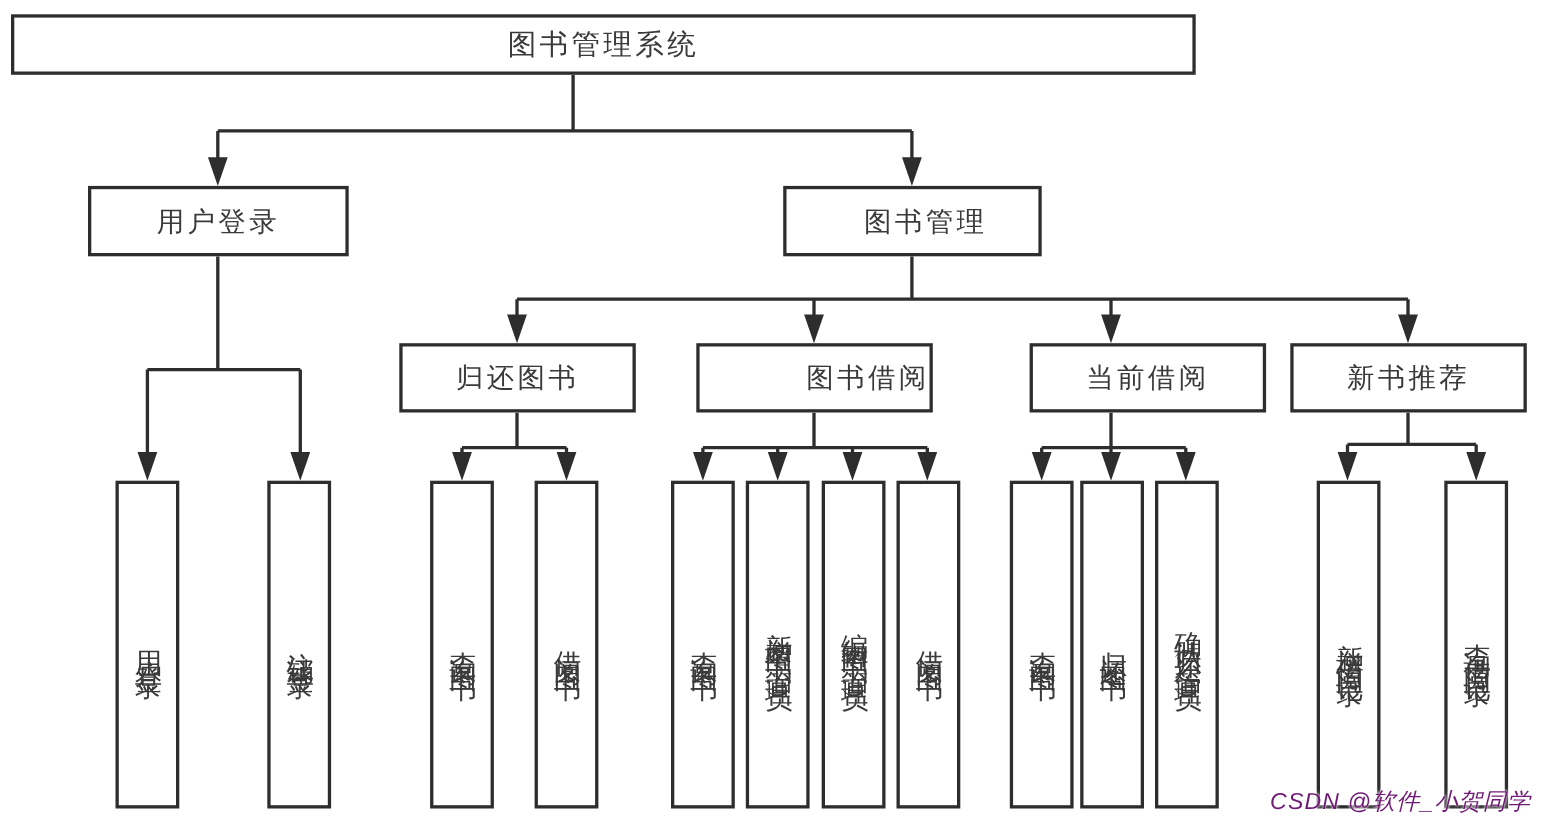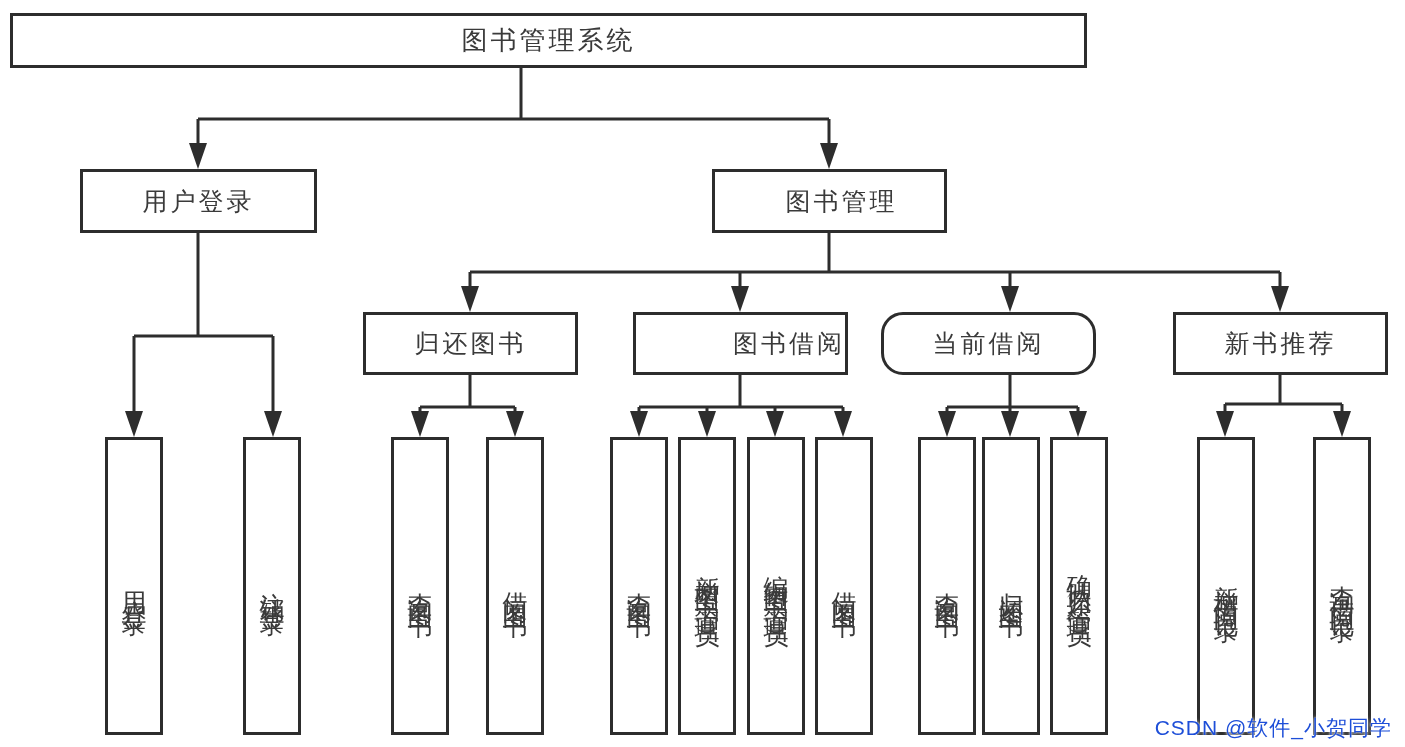--- a/index.html
+++ b/index.html
@@ -25,24 +25,25 @@
     font-size:25px;
     line-height:1;
     letter-spacing:7px;
     white-space:nowrap;
   }
   .watermark{
     position:absolute;
     right:13px;bottom:5px;
     font-size:21px;
     letter-spacing:1px;
-    color:#1d4ed8;
+    color:#701a75;
     text-shadow:0 0 2px #ffffff,0 0 4px #ffffff;
     white-space:nowrap;
     z-index:5;
+    font-style:italic;
   }
 </style>
 </head>
 <body>
 
 <div class="canvas">
 
   <svg class="wires" width="1405" height="747" viewBox="0 0 1405 747" aria-hidden="true">
     <g stroke="#2d2d2d" stroke-width="3" fill="none">
 
@@ -96,21 +97,21 @@
   <div class="node hnode lvl1" style="left:712px;width:235px;padding-left:24px;">
     <span>图书管理</span>
   </div>
 
   <div class="node hnode lvl2" style="left:363px;">
     <span>归还图书</span>
   </div>
   <div class="node hnode lvl2" style="left:633px;justify-content:flex-end;">
     <span>图书借阅</span>
   </div>
-  <div class="node hnode lvl2" style="left:881px;border-radius:22px;">
+  <div class="node hnode lvl2" style="left:936px;">
     <span>当前借阅</span>
   </div>
   <div class="node hnode lvl2" style="left:1173px;">
     <span>新书推荐</span>
   </div>
 
   <div class="node leaf" style="left:105px;">
     <span class="vtext">用户登录</span>
   </div>
   <div class="node leaf" style="left:243px;">

